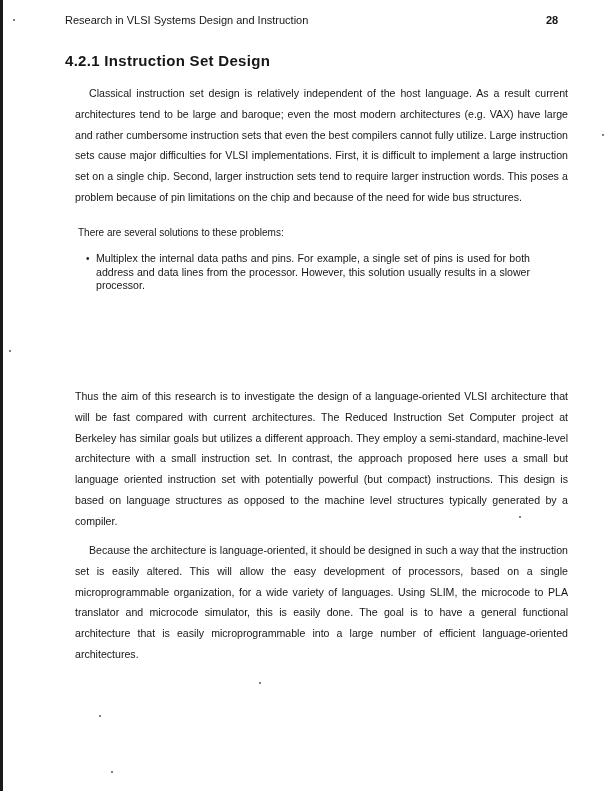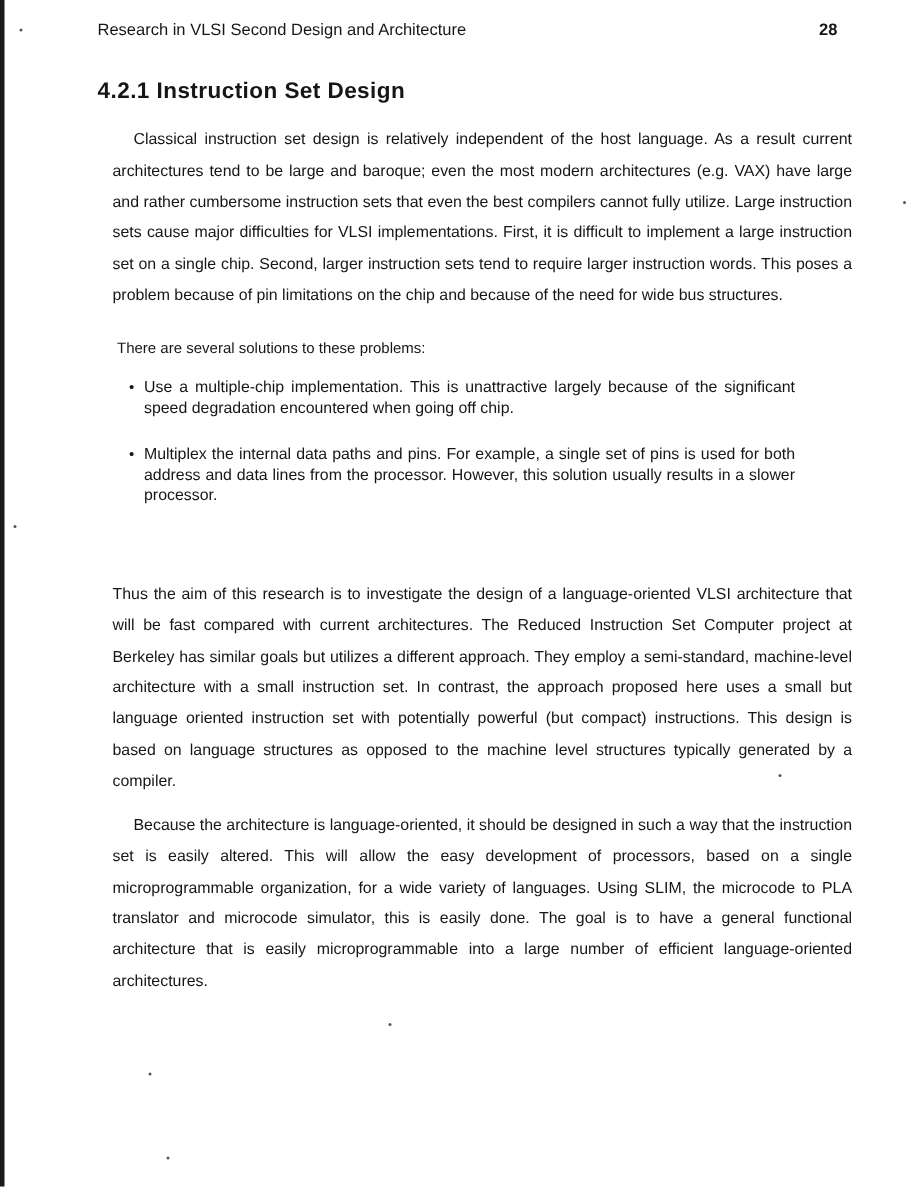--- a/index.html
+++ b/index.html
@@ -23,31 +23,30 @@
   .bullet::before { content: "\2022"; position: absolute; left: 0; top: 0; font-size: 10px; }
   .p2 { top: 376px; }
   .p3 { top: 530px; }
   .speck { position: absolute; width: 2px; height: 2px; background: #555; border-radius: 1px; }
 </style>
 </head>
 <body>
 
 <div class="left-edge"></div>
 
-<div class="header-left">Research in VLSI Second Design and Architecture</div>
+<div class="header-left">Research in VLSI Systems Design and Instruction</div>
 <div class="header-right">28</div>
 
 <div class="section-title">4.2.1 Instruction Set Design</div>
 
 <p class="para indent p1">Classical instruction set design is relatively independent of the host language. As a result current architectures tend to be large and baroque; even the most modern architectures (e.g. VAX) have large and rather cumbersome instruction sets that even the best compilers cannot fully utilize. Large instruction sets cause major difficulties for VLSI implementations. First, it is difficult to implement a large instruction set on a single chip. Second, larger instruction sets tend to require larger instruction words. This poses a problem because of pin limitations on the chip and because of the need for wide bus structures.</p>
 
 <div class="intro">There are several solutions to these problems:</div>
 
 <ul class="bullets">
-  <li class="bullet">Use a multiple-chip implementation. This is unattractive largely because of the significant speed degradation encountered when going off chip.</li>
   <li class="bullet">Multiplex the internal data paths and pins. For example, a single set of pins is used for both address and data lines from the processor. However, this solution usually results in a slower processor.</li>
 </ul>
 
 <p class="para p2">Thus the aim of this research is to investigate the design of a language-oriented VLSI architecture that will be fast compared with current architectures. The Reduced Instruction Set Computer project at Berkeley has similar goals but utilizes a different approach. They employ a semi-standard, machine-level architecture with a small instruction set. In contrast, the approach proposed here uses a small but language oriented instruction set with potentially powerful (but compact) instructions. This design is based on language structures as opposed to the machine level structures typically generated by a compiler.</p>
 
 <p class="para indent p3">Because the architecture is language-oriented, it should be designed in such a way that the instruction set is easily altered. This will allow the easy development of processors, based on a single microprogrammable organization, for a wide variety of languages. Using SLIM, the microcode to PLA translator and microcode simulator, this is easily done. The goal is to have a general functional architecture that is easily microprogrammable into a large number of efficient language-oriented architectures.</p>
 
 <div class="speck" style="left:13px;top:19px;"></div>
 <div class="speck" style="left:9px;top:350px;"></div>
 <div class="speck" style="left:99px;top:715px;"></div>

